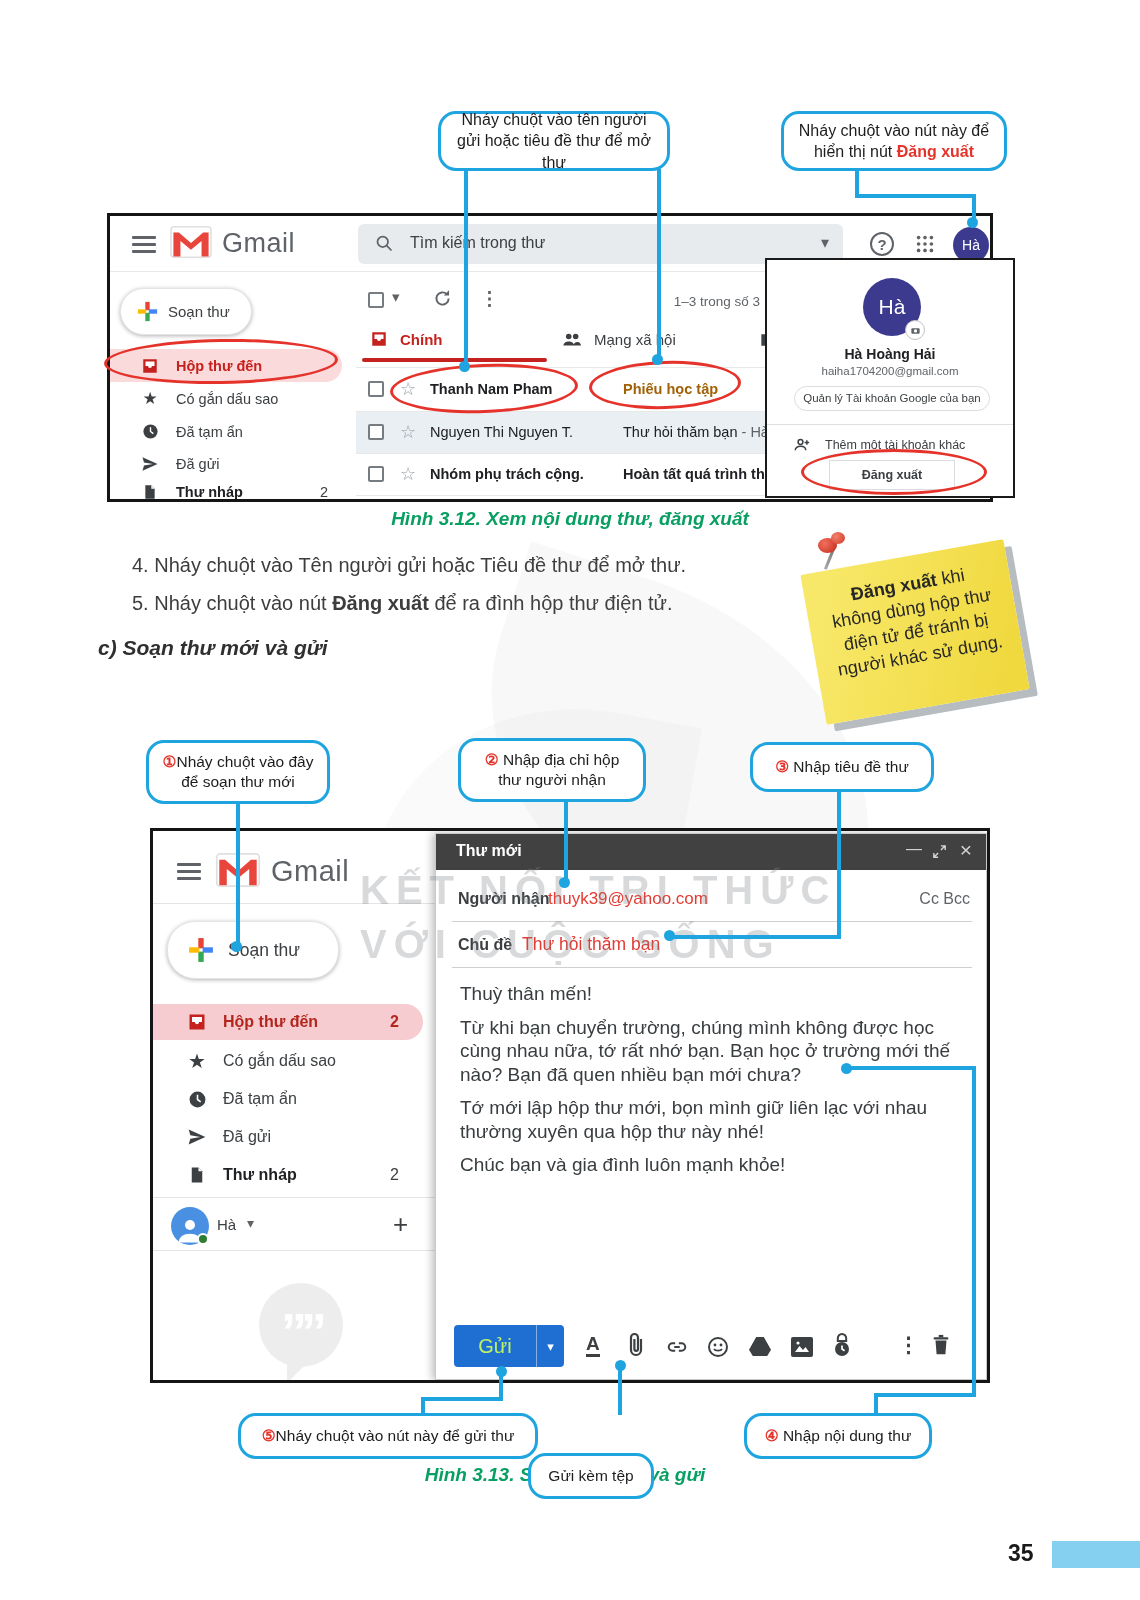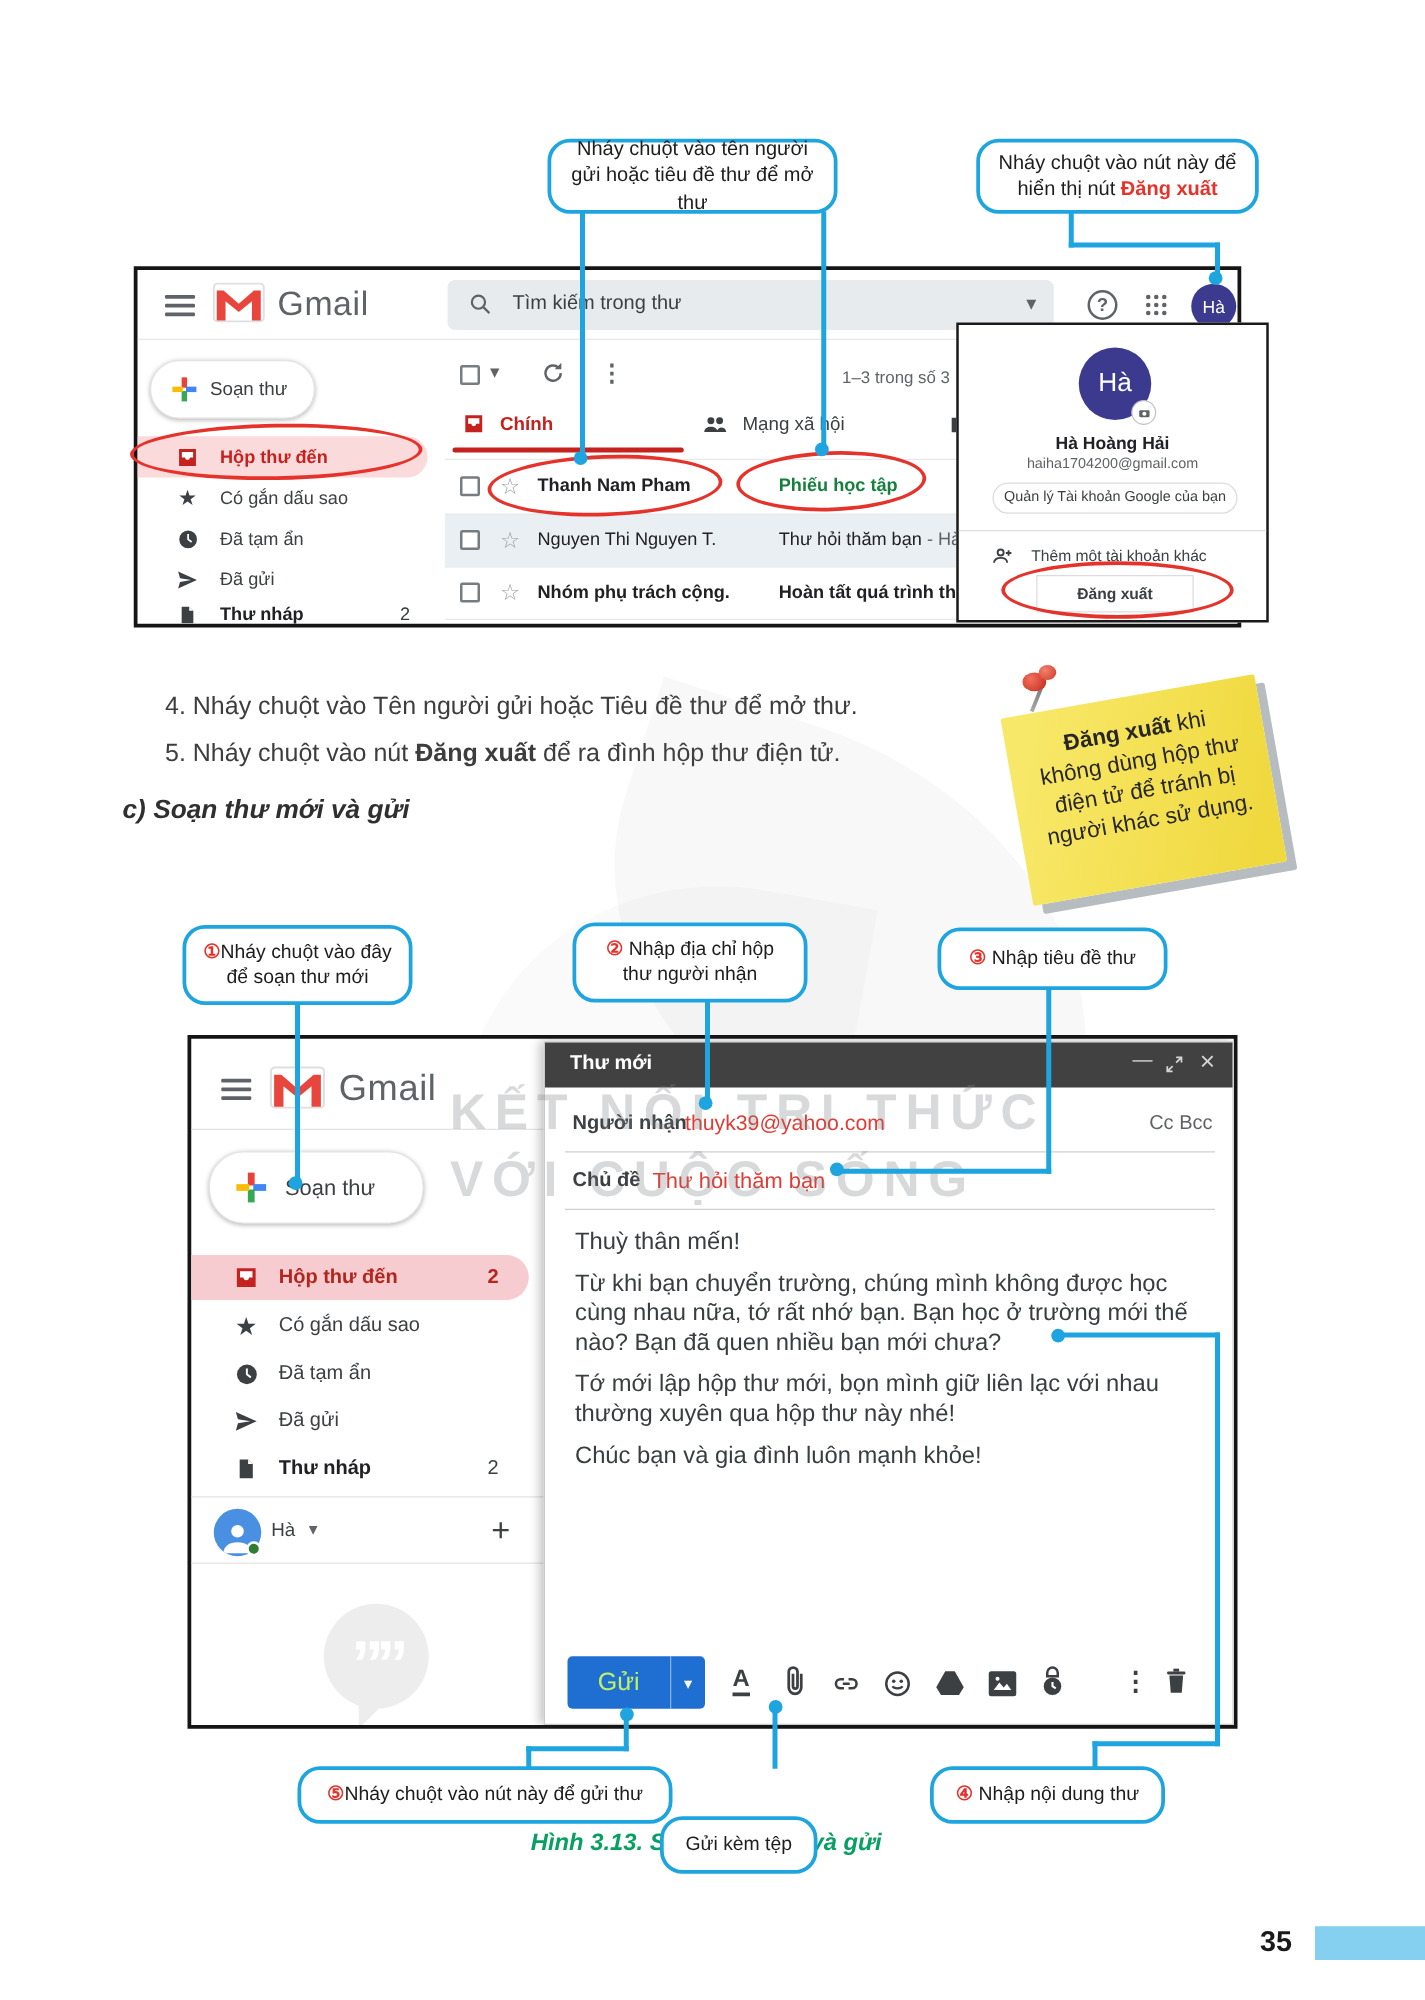--- a/index.html
+++ b/index.html
@@ -201,21 +201,21 @@
     </span>
     <span class="abs" style="left:648px;top:114px;"><svg width="20" height="20" viewBox="0 0 24 24">
           <path fill="#3c4043" d="M4 5h12l5 7-5 7H4z"></path>
         </svg></span>
     <div class="abs" style="left:246px;top:151px;width:634px;height:1px;background:#e6e8ea;"></div>
 
     <div class="abs" style="left:246px;top:153px;width:634px;height:42px;">
       <div class="abs chk" style="left:12px;top:12px;"></div>
       <span class="abs star" style="left:44px;top:11px;">☆</span>
       <span class="abs" style="left:74px;top:12px;font-size:14.5px;font-weight:bold;color:#202124;">Thanh Nam Pham</span>
-      <span class="abs" style="left:267px;top:12px;font-size:14.5px;font-weight:bold;color:#15803d;">Phiếu học tập</span>
+      <span class="abs" style="left:267px;top:12px;font-size:14.5px;font-weight:bold;color:#a16207;">Phiếu học tập</span>
     </div>
     <div class="abs" style="left:246px;top:195px;width:634px;height:42px;background:#e9eff2;border-top:1px solid #e6e8ea;">
       <div class="abs chk" style="left:12px;top:12px;"></div>
       <span class="abs star" style="left:44px;top:11px;">☆</span>
       <span class="abs" style="left:74px;top:12px;font-size:14.5px;color:#202124;">Nguyen Thi Nguyen T.</span>
       <span class="abs" style="left:267px;top:12px;font-size:14.5px;color:#202124;"><span>Thư hỏi thăm bạn</span><span style="color:#5f6368;"> - Hà t</span></span>
     </div>
     <div class="abs" style="left:246px;top:237px;width:634px;height:42px;border-top:1px solid #e6e8ea;">
       <div class="abs chk" style="left:12px;top:12px;"></div>
       <span class="abs star" style="left:44px;top:11px;">☆</span>
@@ -248,20 +248,21 @@
     </span>
     <span class="abs" style="left:58px;top:178px;font-size:12.5px;color:#3c4043;">Thêm một tài khoản khác</span>
     <div class="abs" style="left:62px;top:200px;width:126px;height:30px;border:1px solid #dadce0;font-size:12.5px;font-weight:600;color:#3c4043;text-align:center;line-height:28px;">Đăng xuất</div>
   </div>
 
   <div class="rell" style="left:104px;top:339px;width:234px;height:45px;transform:rotate(-1deg);"></div>
   <div class="rell" style="left:390px;top:364px;width:188px;height:49px;transform:rotate(-2deg);"></div>
   <div class="rell" style="left:589px;top:361px;width:152px;height:48px;transform:rotate(-2deg);"></div>
   <div class="rell" style="left:801px;top:449px;width:186px;height:46px;"></div>
 
+  <div class="caption" style="left:270px;top:508px;width:600px;">Hình 3.12. Xem nội dung thư, đăng xuất</div>
   <div class="step" style="left:132px;top:554px;">4. Nháy chuột vào Tên người gửi hoặc Tiêu đề thư để mở thư.</div>
   <div class="step" style="left:132px;top:592px;"><span>5. Nháy chuột vào nút </span><b>Đăng xuất</b><span> để ra đình hộp thư điện tử.</span></div>
   <div class="abs" style="left:98px;top:636px;font-size:21px;font-weight:bold;font-style:italic;color:#2f2f2f;"><span>c) Soạn thư mới và gửi</span></div>
 
   <div class="note" style="left:812px;top:556px;">
     <span><b>Đăng xuất</b><span> khi không dùng hộp thư điện tử để tránh bị người khác sử dụng.</span></span>
   </div>
   <div class="abs" style="left:816px;top:532px;z-index:21;width:40px;height:46px;">
     <div class="abs" style="left:12px;top:16px;width:3px;height:22px;background:linear-gradient(#777,#aaa);transform:rotate(22deg);"></div>
     <div class="abs" style="left:2px;top:6px;width:19px;height:15px;border-radius:50%;background:radial-gradient(circle at 35% 35%,#f2705e,#c22718);"></div>

